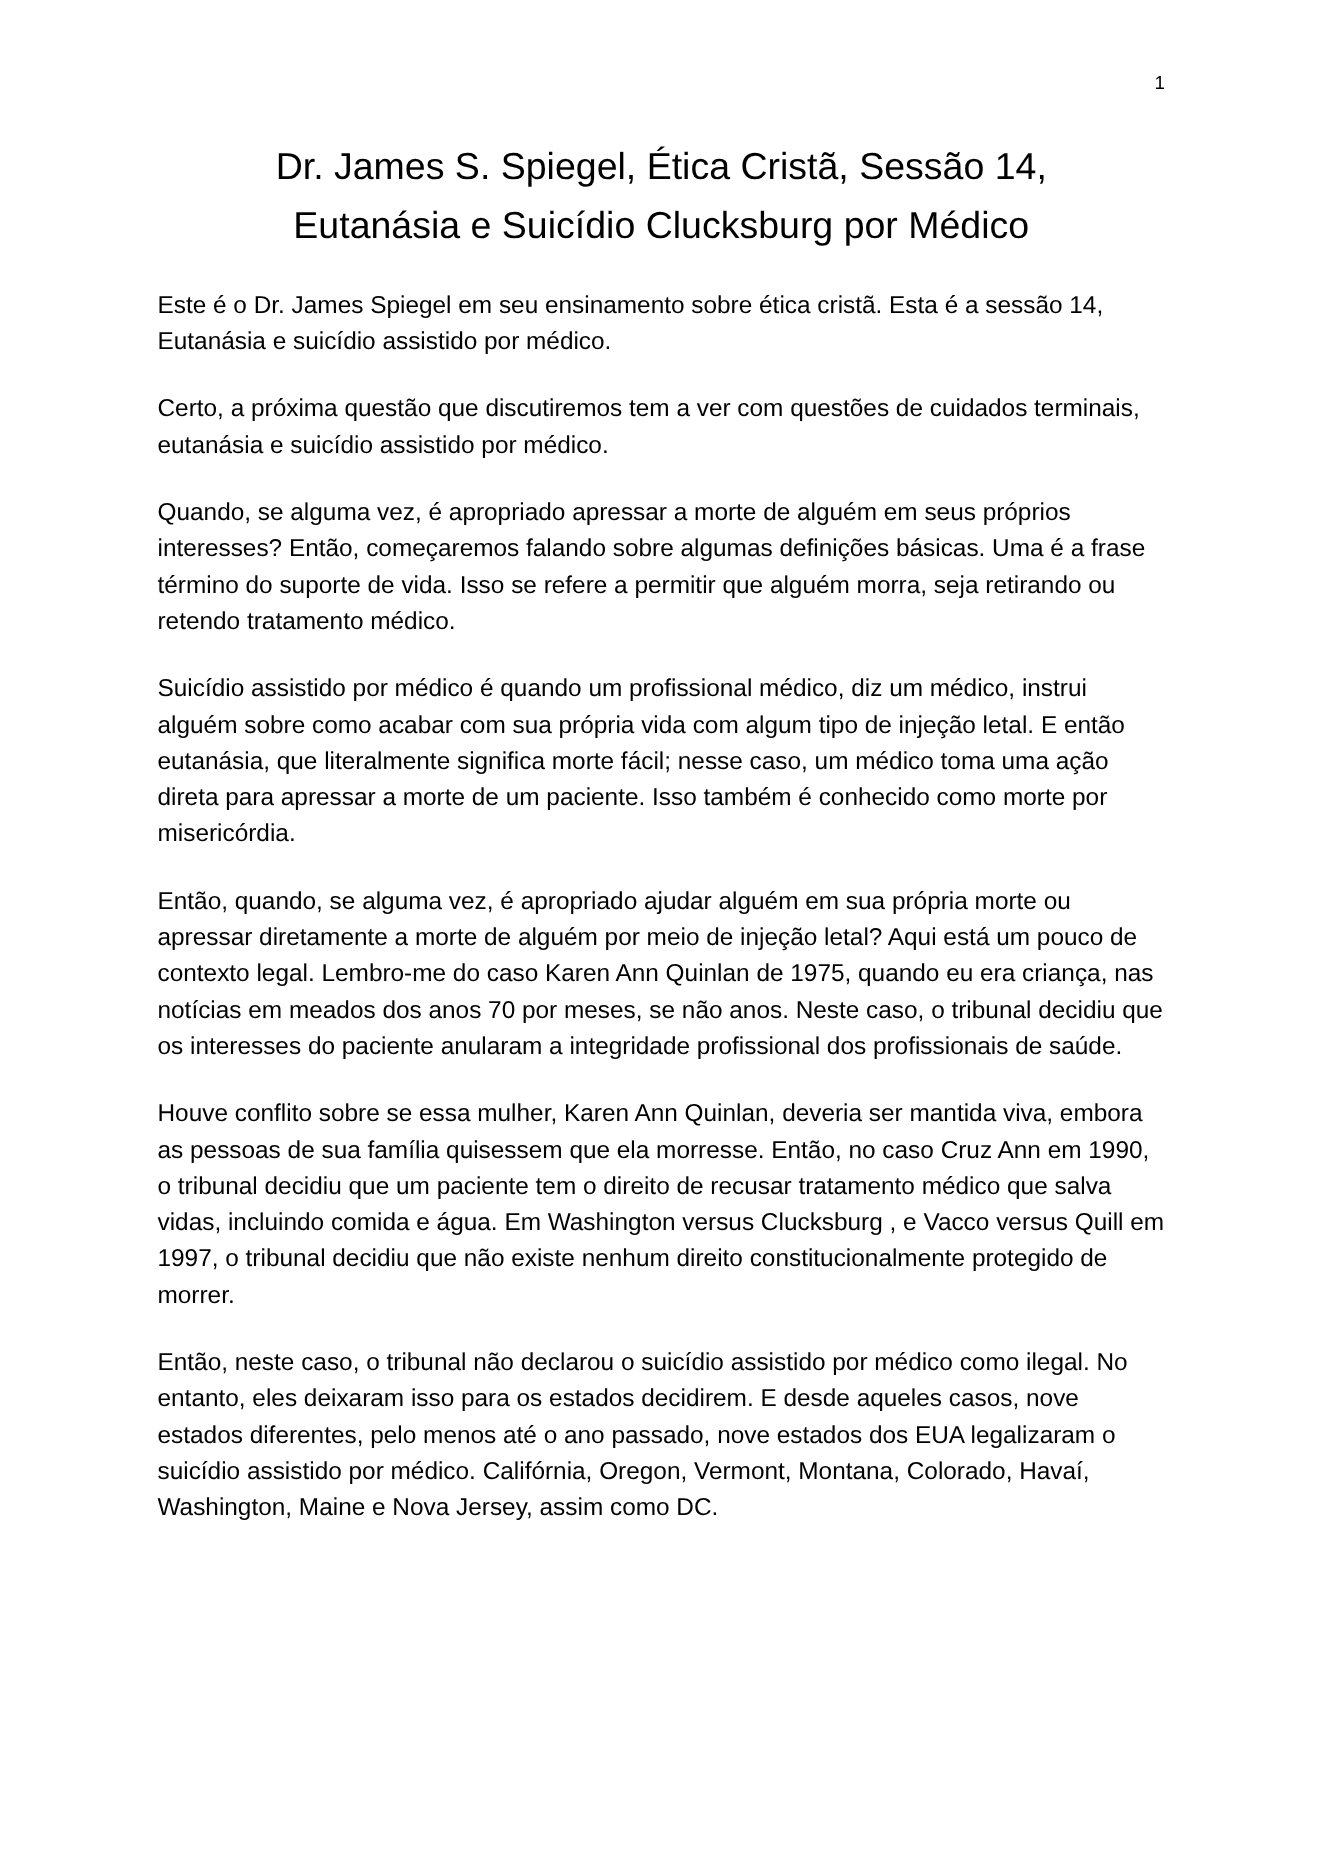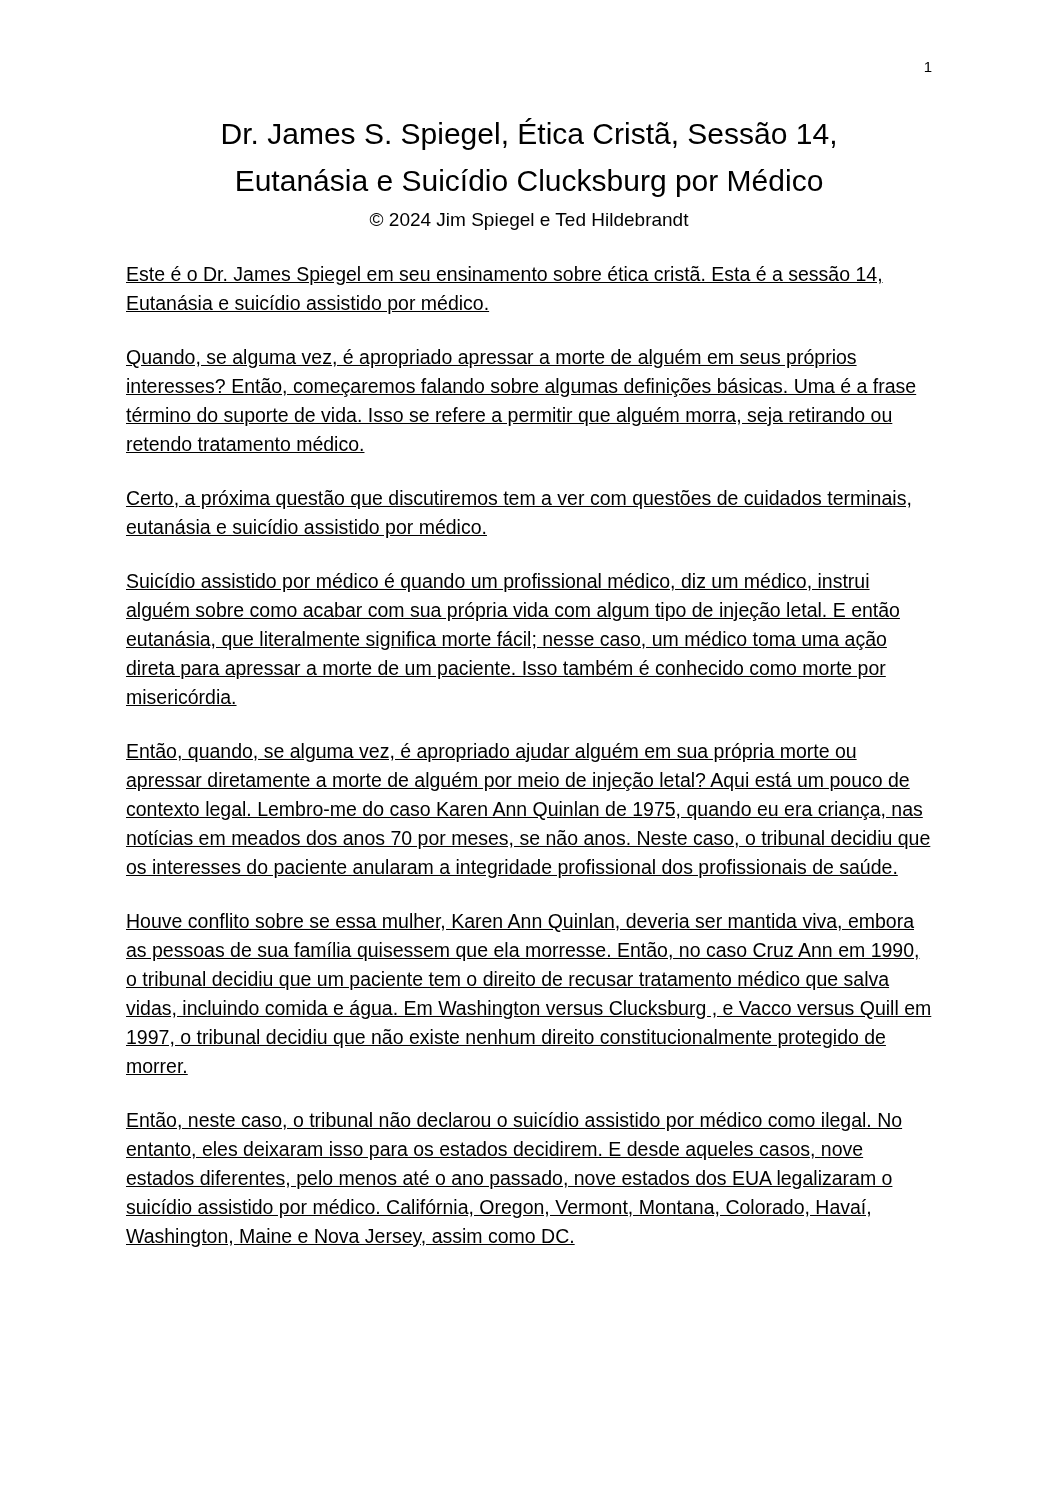--- a/index.html
+++ b/index.html
@@ -41,45 +41,43 @@
     line-height: 28px;
   }
   .doc-paragraphs {
     margin-top: 26px;
   }
   .doc-p {
     margin: 0 0 25px 0;
     font-size: 19.5px;
     line-height: 29px;
     text-align: left;
-    text-decoration: underline;
   }
 </style>
 </head>
 <body>
 
 <div class="page">
 
   <header class="page-header">
     <span class="page-number">1</span>
   </header>
 
   <section class="doc">
 
     <h1 class="doc-title">
       <span class="title-line">Dr. James S. Spiegel, Ética Cristã, Sessão 14,</span>
       <span class="title-line">Eutanásia e Suicídio Clucksburg por Médico</span>
     </h1>
 
-    <p class="doc-copyright">© 2024 Jim Spiegel e Ted Hildebrandt</p>
 
     <div class="doc-paragraphs">
       <p class="doc-p">Este é o Dr. James Spiegel em seu ensinamento sobre ética cristã. Esta é a sessão 14, Eutanásia e suicídio assistido por médico.</p>
+      <p class="doc-p">Certo, a próxima questão que discutiremos tem a ver com questões de cuidados terminais, eutanásia e suicídio assistido por médico.</p>
       <p class="doc-p">Quando, se alguma vez, é apropriado apressar a morte de alguém em seus próprios interesses? Então, começaremos falando sobre algumas definições básicas. Uma é a frase término do suporte de vida. Isso se refere a permitir que alguém morra, seja retirando ou retendo tratamento médico.</p>
-      <p class="doc-p">Certo, a próxima questão que discutiremos tem a ver com questões de cuidados terminais, eutanásia e suicídio assistido por médico.</p>
       <p class="doc-p">Suicídio assistido por médico é quando um profissional médico, diz um médico, instrui alguém sobre como acabar com sua própria vida com algum tipo de injeção letal. E então eutanásia, que literalmente significa morte fácil; nesse caso, um médico toma uma ação direta para apressar a morte de um paciente. Isso também é conhecido como morte por misericórdia.</p>
       <p class="doc-p">Então, quando, se alguma vez, é apropriado ajudar alguém em sua própria morte ou apressar diretamente a morte de alguém por meio de injeção letal? Aqui está um pouco de contexto legal. Lembro-me do caso Karen Ann Quinlan de 1975, quando eu era criança, nas notícias em meados dos anos 70 por meses, se não anos. Neste caso, o tribunal decidiu que os interesses do paciente anularam a integridade profissional dos profissionais de saúde.</p>
       <p class="doc-p">Houve conflito sobre se essa mulher, Karen Ann Quinlan, deveria ser mantida viva, embora as pessoas de sua família quisessem que ela morresse. Então, no caso Cruz Ann em 1990, o tribunal decidiu que um paciente tem o direito de recusar tratamento médico que salva vidas, incluindo comida e água. Em Washington versus Clucksburg , e Vacco versus Quill em 1997, o tribunal decidiu que não existe nenhum direito constitucionalmente protegido de morrer.</p>
       <p class="doc-p">Então, neste caso, o tribunal não declarou o suicídio assistido por médico como ilegal. No entanto, eles deixaram isso para os estados decidirem. E desde aqueles casos, nove estados diferentes, pelo menos até o ano passado, nove estados dos EUA legalizaram o suicídio assistido por médico. Califórnia, Oregon, Vermont, Montana, Colorado, Havaí, Washington, Maine e Nova Jersey, assim como DC.</p>
     </div>
 
   </section>
 
 </div>
 

